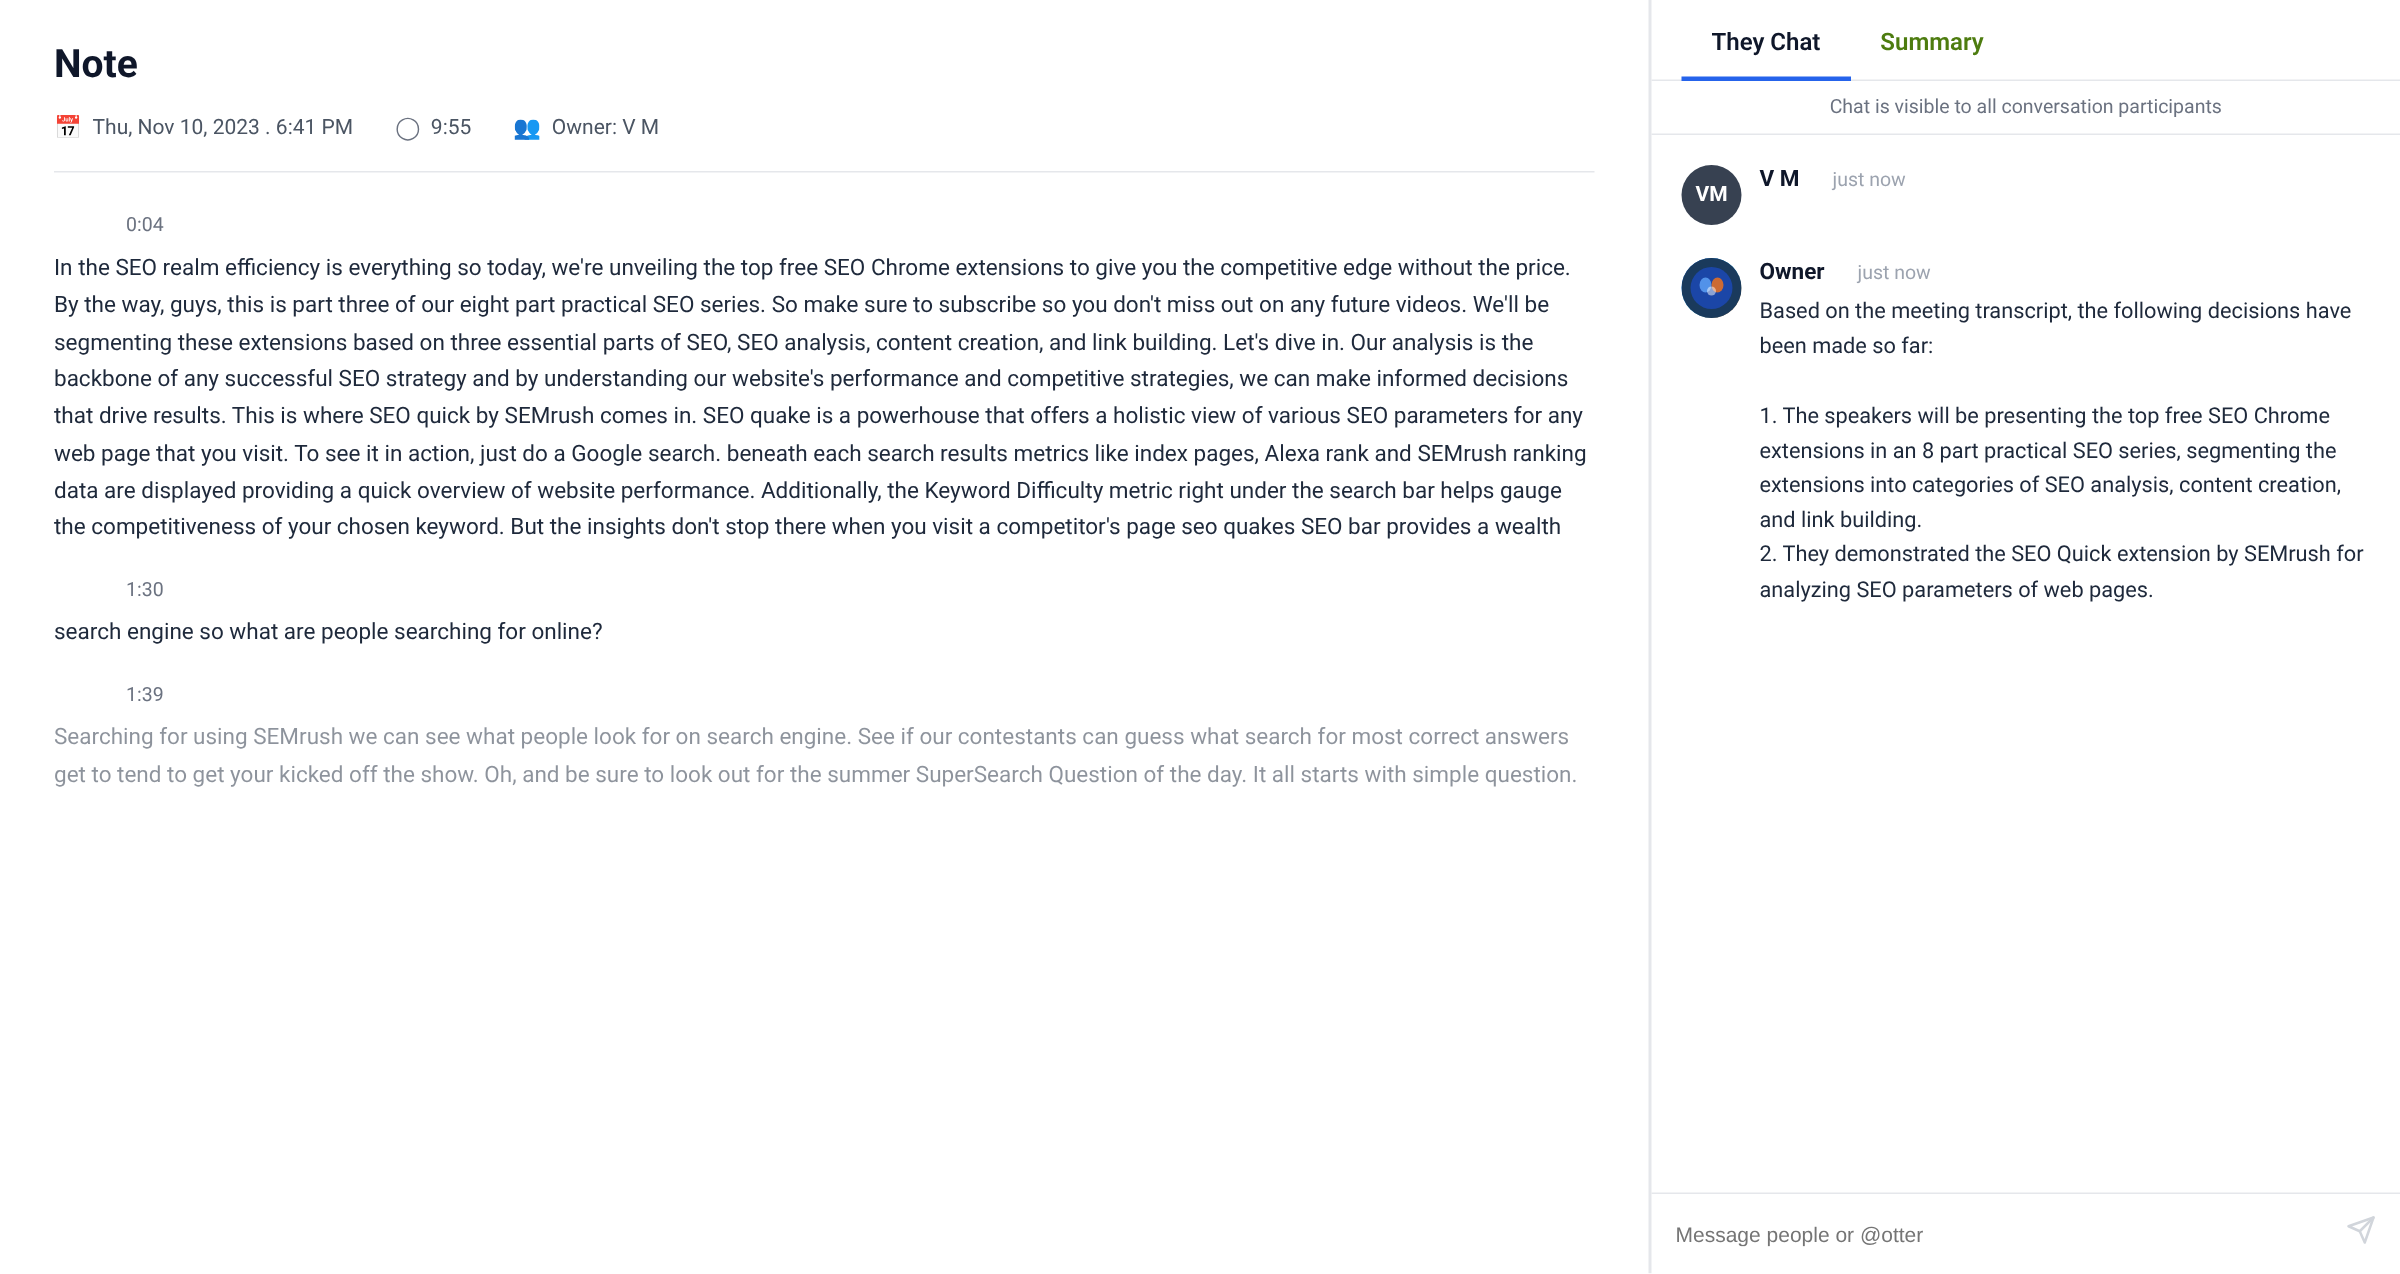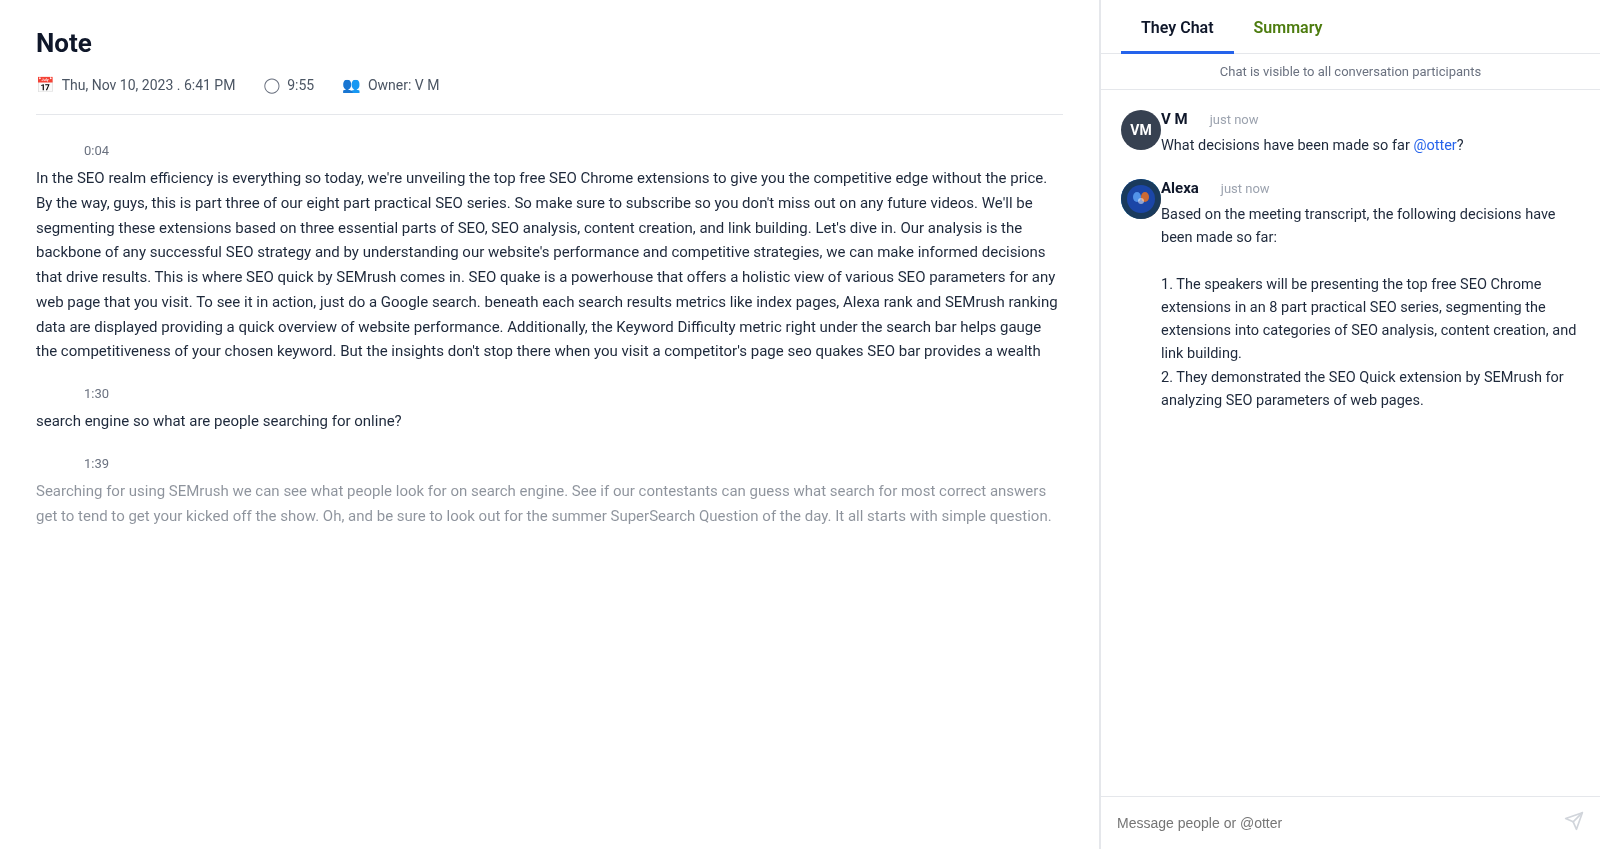--- a/index.html
+++ b/index.html
@@ -109,20 +109,21 @@
       flex: 1;
       overflow-y: auto;
       padding: 20px 20px;
       display: flex;
       flex-direction: column;
       gap: 22px;
     }
 
     .chat-message {
       display: flex;
+      gap: 12px;
       align-items: flex-start;
     }
 
     .avatar {
       width: 40px;
       height: 40px;
       border-radius: 50%;
       flex-shrink: 0;
       display: flex;
       align-items: center;
@@ -253,40 +254,37 @@
 
     <div class="chat-message">
       <div class="avatar avatar-vm">
         <span>VM</span>
       </div>
       <div class="message-content">
         <div class="message-header">
           <span class="sender-name">V M</span>
           <span class="message-time">just now</span>
         </div>
-        <div class="message-text">
-          What decisions have been made so far <span class="mention">@otter</span>?
-        </div>
       </div>
     </div>
 
     <div class="chat-message">
       <div class="otter-icon">
         <svg width="40" height="40" viewBox="0 0 40 40">
           <circle cx="20" cy="20" r="20" fill="#1a3a5c"></circle>
 
           <circle cx="20" cy="20" r="14" fill="#1d4ed8" opacity="0.6"></circle>
           <ellipse cx="16" cy="18" rx="4" ry="5" fill="#60a5fa" opacity="0.8"></ellipse>
           <ellipse cx="24" cy="18" rx="4" ry="5" fill="#f97316" opacity="0.8"></ellipse>
           <circle cx="20" cy="22" r="3" fill="#fff" opacity="0.5"></circle>
         </svg>
       </div>
       <div class="message-content">
         <div class="message-header">
-          <span class="sender-name">Alexa</span>
+          <span class="sender-name">Owner</span>
           <span class="message-time">just now</span>
         </div>
         <div class="message-text">
           Based on the meeting transcript, the following decisions have been made so far:<br><br>
           1. The speakers will be presenting the top free SEO Chrome extensions in an 8 part practical SEO series, segmenting the extensions into categories of SEO analysis, content creation, and link building.<br>
           2. They demonstrated the SEO Quick extension by SEMrush for analyzing SEO parameters of web pages.
         </div>
       </div>
     </div>
 

